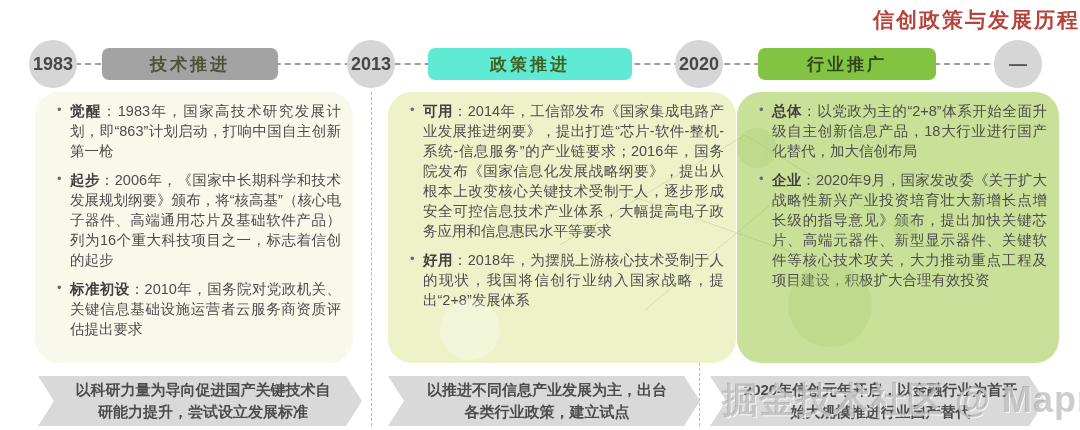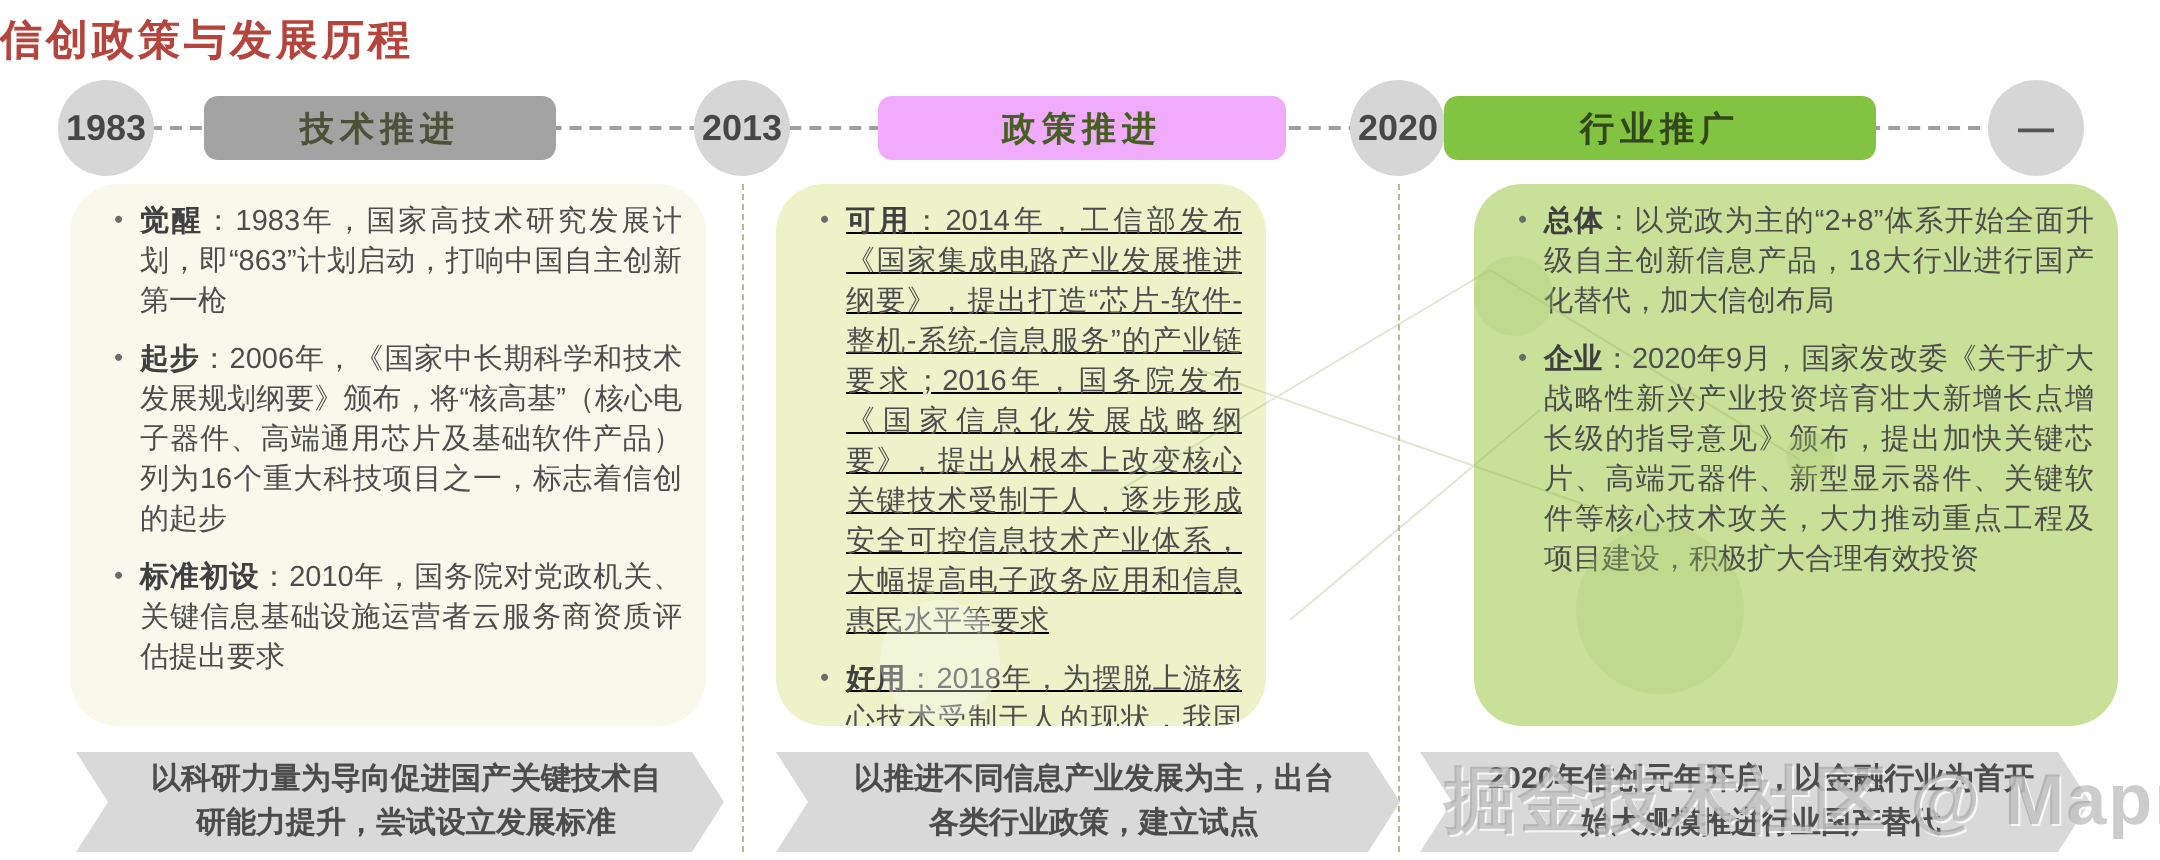--- a/index.html
+++ b/index.html
@@ -1,46 +1,46 @@
 <!DOCTYPE html>
 <html><head>
 <meta charset="utf-8">
 <style>
   html,body { margin:0; padding:0; background:#ffffff; }
   .stage {
     position:relative; width:1080px; height:430px; background:#ffffff;
     font-family:"Liberation Sans","DejaVu Sans",sans-serif; overflow:hidden;
   }
   .title {
-    position:absolute; top:6px; left:0; right:0; text-align:left;
+    position:absolute; top:6px; left:0; right:0; text-align:right;
     font-size:21px; font-weight:bold; color:#b5443c; letter-spacing:2px;
   }
   
   .dash-h { position:absolute; top:63px; left:55px; width:965px; height:0; border-top:2px dashed #9e9e9e; }
   .circle {
     position:absolute; top:40px; width:48px; height:48px; border-radius:50%;
     background:#d6d6d6; color:#474747; font-weight:bold; font-size:18px;
     display:flex; align-items:center; justify-content:center;
   }
   .c1 { left:29px; } .c2 { left:347px; } .c3 { left:675px; } .c4 { left:994px; color:#555; }
   .pill {
     position:absolute; top:48px; height:32px; border-radius:7px;
     display:flex; align-items:center; justify-content:center;
     font-size:17px; font-weight:bold; letter-spacing:3px;
   }
   .pill1 { left:102px; width:176px; background:#a3a3a3; color:#4c5138; }
-  .pill2 { left:439px; width:204px; background:#f0abfc; color:#44601e; }
-  .pill3 { left:722px; width:216px; background:#82c341; color:#33471d; }
+  .pill2 { left:428px; width:204px; background:#5eead4; color:#44601e; }
+  .pill3 { left:758px; width:178px; background:#82c341; color:#33471d; }
   
   .vsep { position:absolute; top:92px; height:334px; width:0; border-left:1px dashed #b3bd98; }
   .v1 { left:371px; } .v2 { left:699px; }
   
   .panel { position:absolute; top:92px; height:271px; border-radius:24px; overflow:hidden; }
   .panel1 { left:35px;  width:318px; background:#f8f8eb; }
-  .panel2 { left:388px; width:245px; background:#edf2c9;text-decoration:underline; }
+  .panel2 { left:388px; width:348px; background:#edf2c9; }
   .panel3 { left:737px; width:322px; background:#c9e098; }
   .panel ul { margin:0; padding:9px 12px 6px 22px; list-style:none; }
   .panel li {
     position:relative; padding-left:13px; margin-bottom:9px;
     font-size:14.5px; line-height:1.38; color:#4d4d4d; text-align:justify;
   }
   .panel li::before { content:"•"; position:absolute; left:0; top:0; color:#6b6b6b; font-size:13px; }
   .term { font-weight:bold; color:#404040; }
   
   .ribbon {

